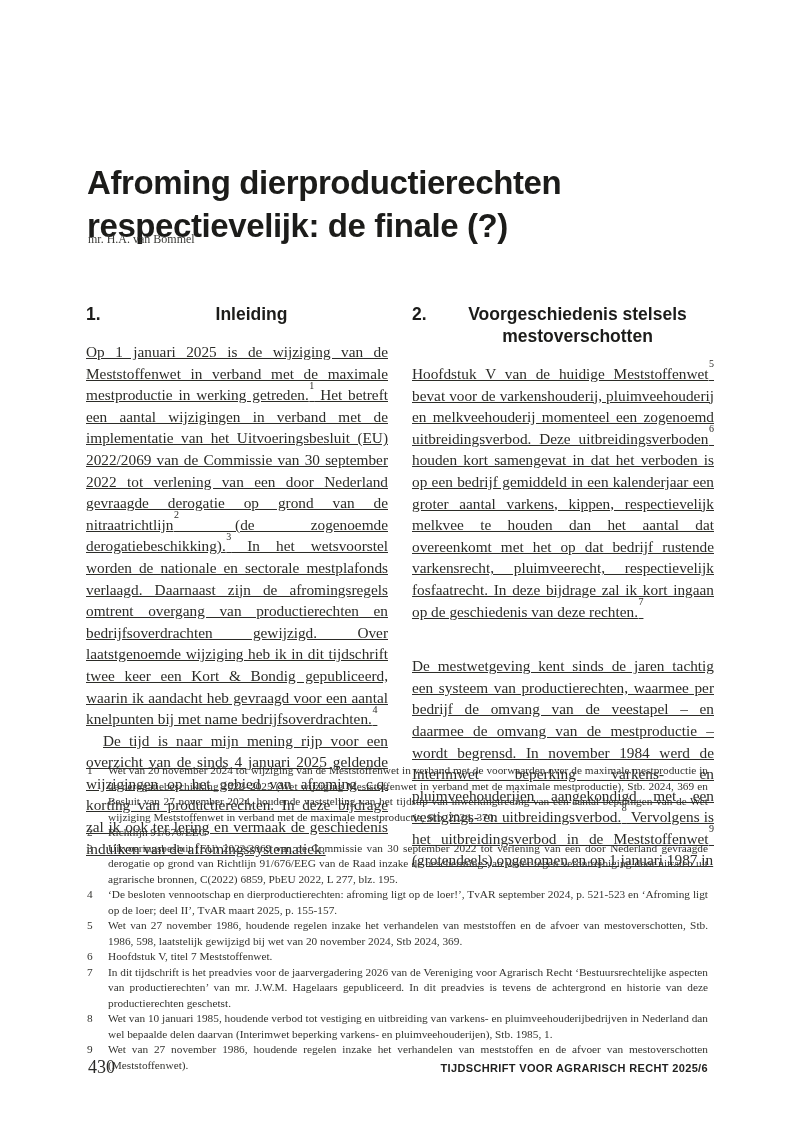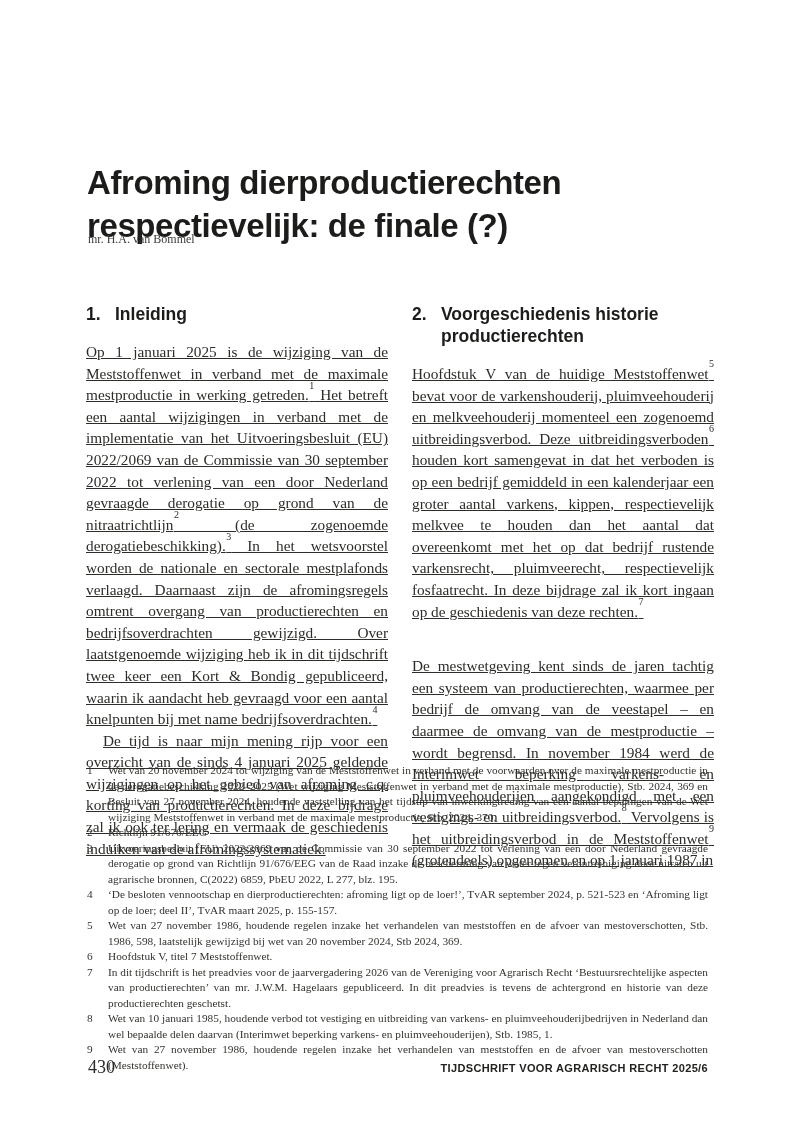--- a/index.html
+++ b/index.html
@@ -36,21 +36,21 @@
 
   .section-heading {
     display:flex;
     font-family:"Liberation Sans", sans-serif;
     font-weight:700;
     font-size:17.5px; line-height:22px;
     color:#1c1c1a;
     margin:0 0 16px 0;
   }
   .section-number { width:29px; flex:0 0 29px; }
-  .section-label { flex:1; }
+  .section-label { flex:1;text-align:center; }
 
   .body-text p {
     margin:0;
     font-size:15.3px; line-height:21.6px;
     text-align:justify;
     color:#2c2c28;
     text-decoration:underline;
   }
   .body-text p.indent { text-indent:17px; }
   .body-text p.spaced { margin-top:33px; }
@@ -102,21 +102,21 @@
       <span class="section-label">Inleiding</span>
     </h2>
     <div class="body-text">
         <p>Op 1 januari 2025 is de wijziging van de Meststoffenwet in verband met de maximale mestproductie in werking getreden.<sup class="fnref">1</sup> Het betreft een aantal wijzigingen in verband met de implementatie van het Uitvoeringsbesluit (EU) 2022/2069 van de Commissie van 30 september 2022 tot verlening van een door Nederland gevraagde derogatie op grond van de nitraatrichtlijn<sup class="fnref">2</sup> (de zogenoemde derogatiebeschikking).<sup class="fnref">3</sup> In het wetsvoorstel worden de nationale en sectorale mestplafonds verlaagd. Daarnaast zijn de afromingsregels omtrent overgang van productierechten en bedrijfsoverdrachten gewijzigd. Over laatstgenoemde wijziging heb ik in dit tijdschrift twee keer een Kort &amp; Bondig gepubliceerd, waarin ik aandacht heb gevraagd voor een aantal knelpunten bij met name bedrijfsoverdrachten.<sup class="fnref">4</sup></p>
         <p class="indent">De tijd is naar mijn mening rijp voor een overzicht van de sinds 4 januari 2025 geldende wijzigingen op het gebied van afroming c.q. korting van productierechten. In deze bijdrage zal ik ook ter lering en vermaak de geschiedenis induiken van de afromingssystematiek.</p>
       </div>
   </div>
   <div class="col">
     <h2 class="section-heading">
       <span class="section-number">2.</span>
-      <span class="section-label">Voorgeschiedenis historie productierechten</span>
+      <span class="section-label">Voorgeschiedenis stelsels mestoverschotten</span>
     </h2>
     <div class="body-text">
         <p>Hoofdstuk V van de huidige Meststoffenwet<sup class="fnref">5</sup> bevat voor de varkenshouderij, pluimveehouderij en melkveehouderij momenteel een zogenoemd uitbreidingsverbod. Deze uitbreidingsverboden<sup class="fnref">6</sup> houden kort samengevat in dat het verboden is op een bedrijf gemiddeld in een kalenderjaar een groter aantal varkens, kippen, respectievelijk melkvee te houden dan het aantal dat overeenkomt met het op dat bedrijf rustende varkensrecht, pluimveerecht, respectievelijk fosfaatrecht. In deze bijdrage zal ik kort ingaan op de geschiedenis van deze rechten.<sup class="fnref">7</sup></p>
         <p class="spaced">De mestwetgeving kent sinds de jaren tachtig een systeem van productierechten, waarmee per bedrijf de omvang van de veestapel – en daarmee de omvang van de mestproductie – wordt begrensd. In november 1984 werd de Interimwet beperking varkens- en pluimveehouderijen aangekondigd met een vestigings- en uitbreidingsverbod.<sup class="fnref">8</sup> Vervolgens is het uitbreidingsverbod in de Meststoffenwet<sup class="fnref">9</sup> (grotendeels) opgenomen en op 1 januari 1987 in</p>
       </div>
   </div>
 </div>
 
 <div class="footnotes">
     <div class="footnote">

